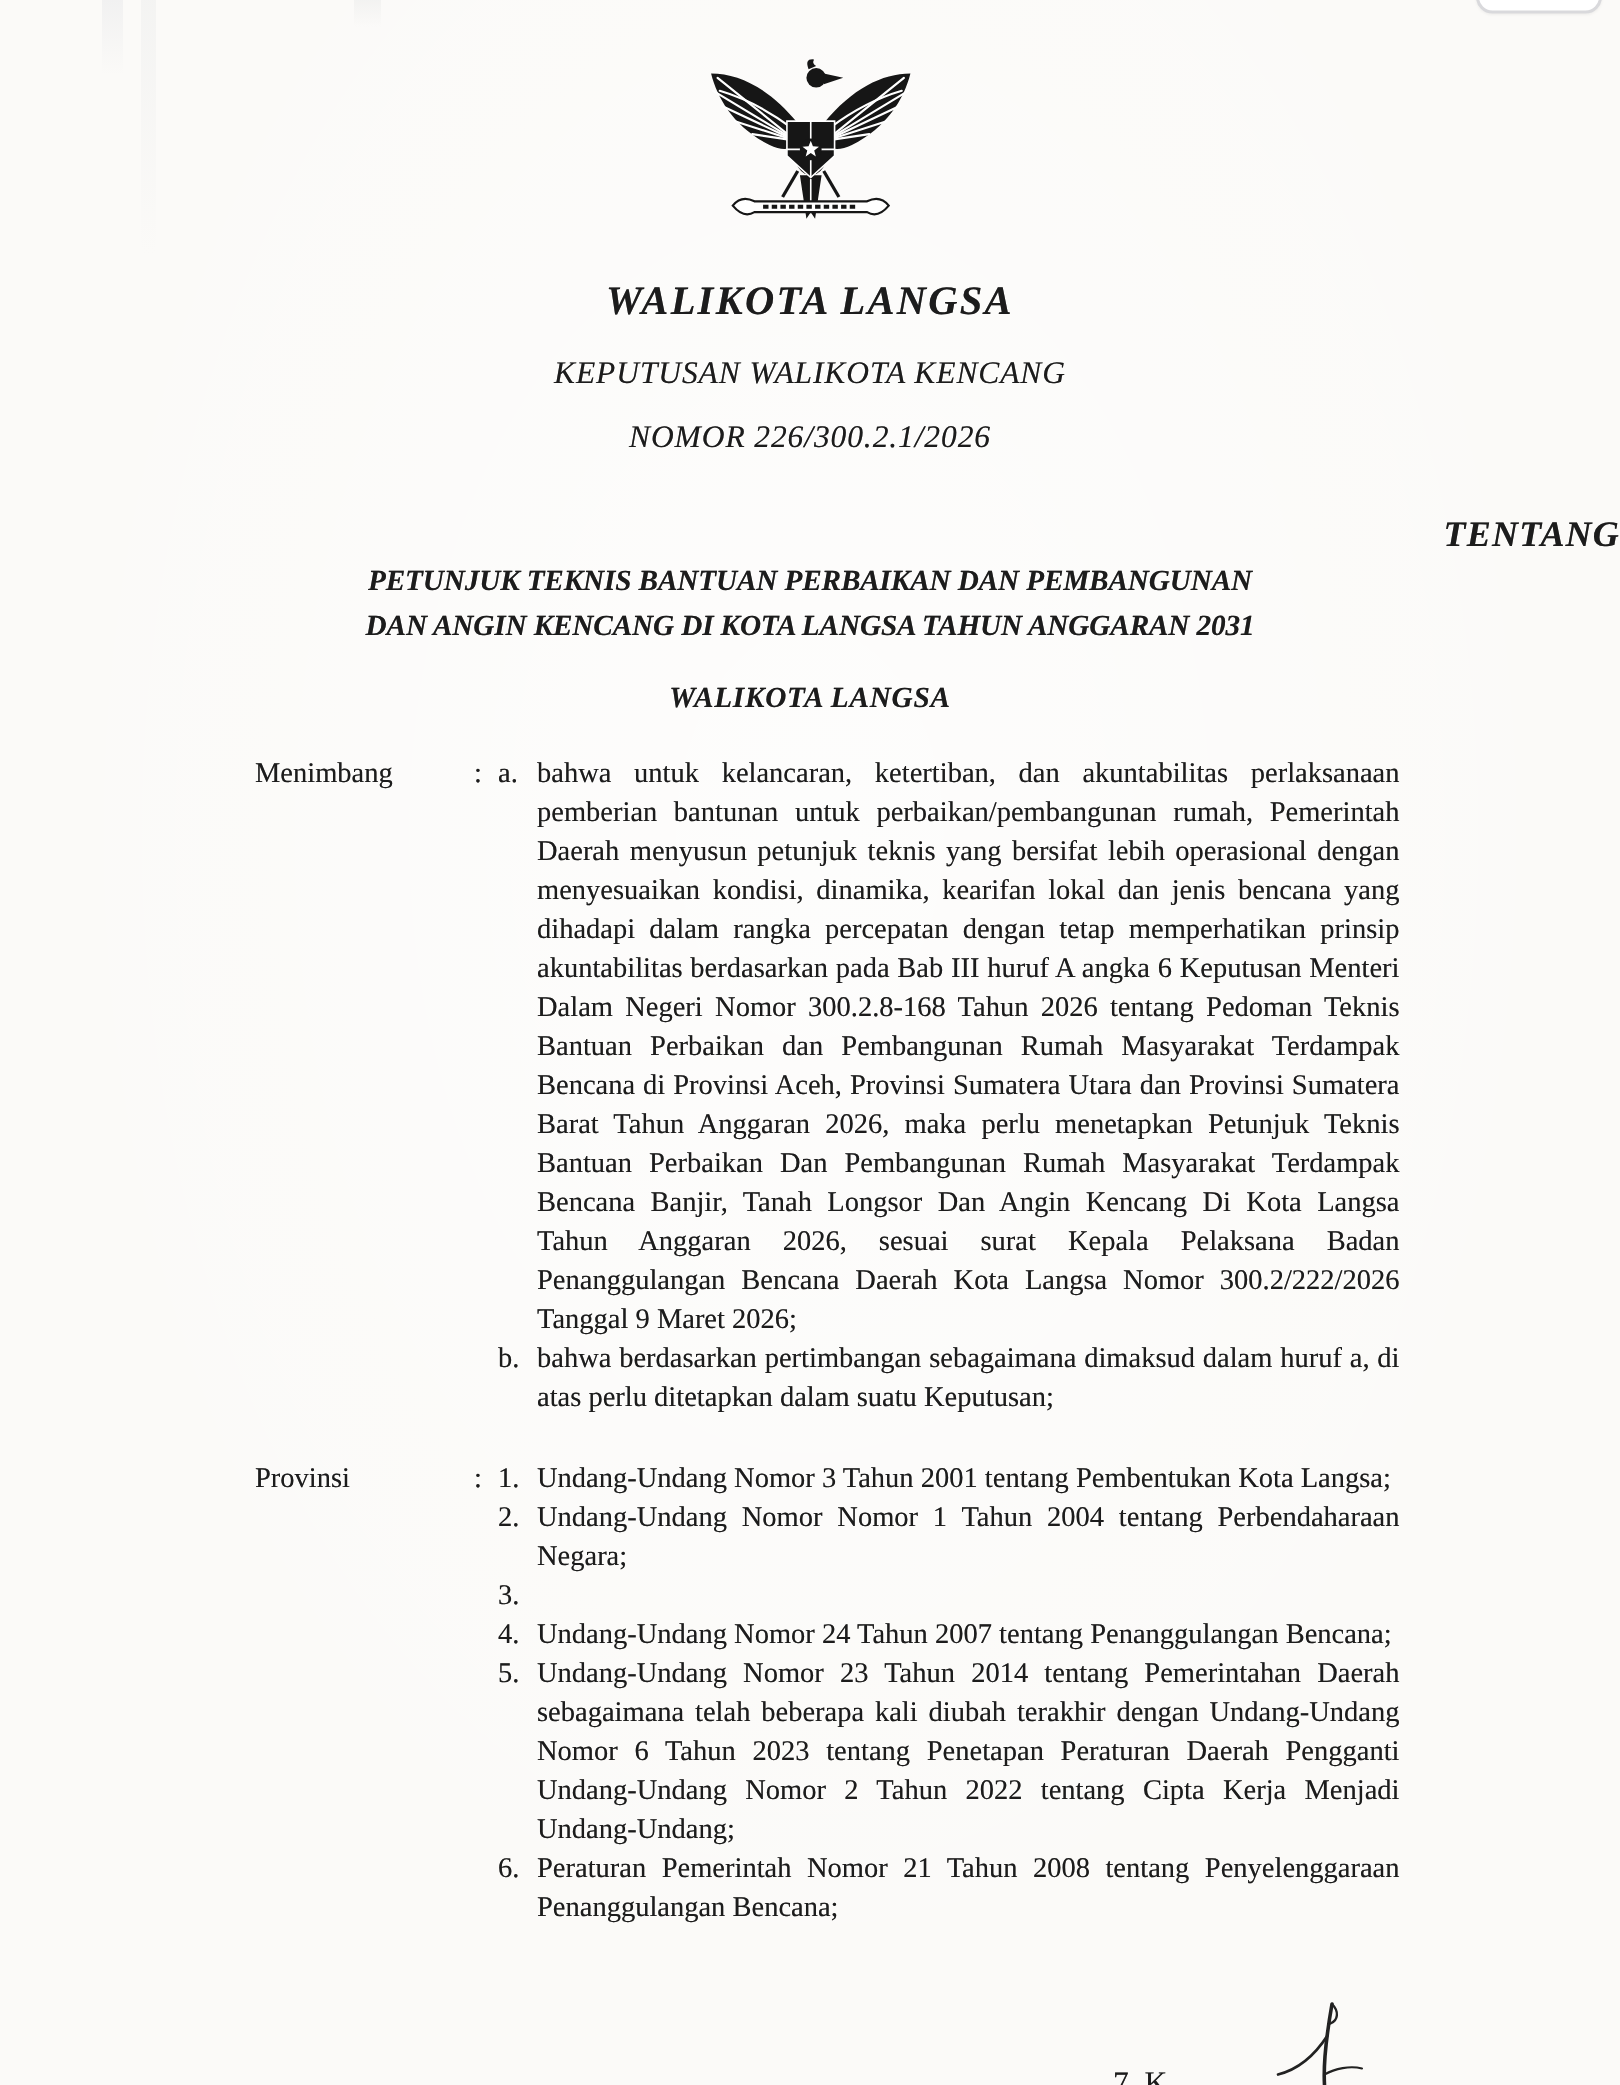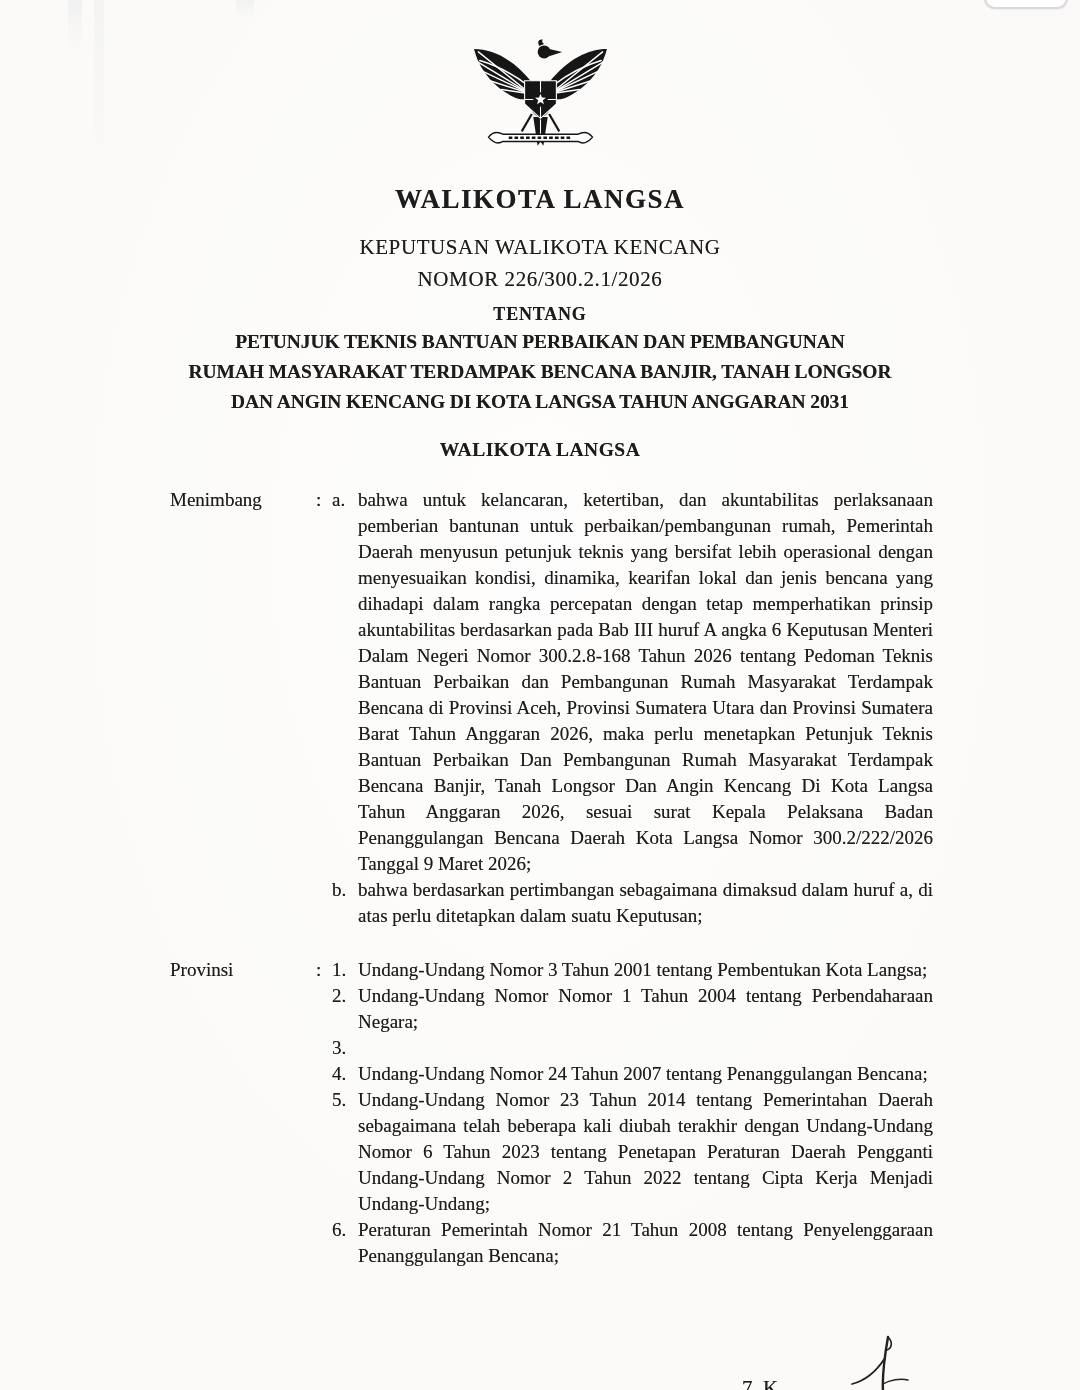--- a/index.html
+++ b/index.html
@@ -25,29 +25,29 @@
            background: linear-gradient(#efefee, rgba(239,239,238,0)); opacity:.7; }
   
   .ui-pill {
     position: absolute; top: -13px; left: 984px;
     width: 84px; height: 22px;
     background: #ffffff;
     border: 2px solid #d9d9dc;
     border-radius: 12px;
     box-shadow: 0 1px 2px rgba(0,0,0,.05);
   }
-  .header { text-align: center; padding-top: 36px; }
+  .header { text-align: center; padding-top: 36px; font-style: italic; }
   .emblem { display: inline-block; margin-bottom: 10px; }
   .org-title {
     font-size: 27px; font-weight: bold; letter-spacing: 1.5px;
     margin-top: 4px;
   }
   .doc-type { font-size: 21px; letter-spacing: .6px; margin-top: 20px; }
-  .doc-number { font-size: 21px; letter-spacing: .6px; margin-top: 7px; }
-  .about-label { font-size: 18px; font-weight: bold; letter-spacing: .8px; margin-top: 12px; }
+  .doc-number { font-size: 21px; letter-spacing: .6px; margin-top: 18px; }
+  .about-label { font-size: 24px; font-weight: bold; letter-spacing: .8px; margin-top: 40px; text-align: right; }
   .subject { font-size: 19.5px; font-weight: bold; line-height: 30px; margin-top: 2px; letter-spacing: -0.1px; }
   .issuer { font-size: 19.5px; font-weight: bold; letter-spacing: .5px; margin-top: 22px; }
 
   .clauses { width: 763px; margin: 26px 0 0 170px; font-size: 19px; line-height: 26px; }
   .section-legal { margin-top: 28px; }
   .row { display: grid; grid-template-columns: 146px 16px 26px 1fr; align-items: start; }
   .cell.label  { white-space: nowrap; }
   .cell.text   { text-align: justify; text-justify: inter-word; }
 
   .bottom-fragment {
@@ -113,21 +113,20 @@
       <path d="M28 140 Q36 130 48 136 L152 136 Q164 130 172 140 Q162 152 152 146 L48 146 Q38 152 28 140 Z" fill="#ffffff" stroke="#161616" stroke-width="2"></path>
       <path d="M56 141 H144" stroke="#161616" stroke-width="3.5" stroke-dasharray="5 3" fill="none"></path>
     </svg>
   </span>
   <div class="org-title">WALIKOTA LANGSA</div>
   <div class="doc-type">KEPUTUSAN WALIKOTA KENCANG</div>
   <div class="doc-number">NOMOR 226/300.2.1/2026</div>
   <div class="about-label">TENTANG</div>
   <div class="subject">
     <div>PETUNJUK TEKNIS BANTUAN PERBAIKAN DAN PEMBANGUNAN</div>
-    <div>RUMAH MASYARAKAT TERDAMPAK BENCANA BANJIR, TANAH LONGSOR</div>
     <div>DAN ANGIN KENCANG DI KOTA LANGSA TAHUN ANGGARAN 2031</div>
   </div>
   <div class="issuer">WALIKOTA LANGSA</div>
 </div>
 
 <div class="clauses">
   <div class="section">
     <div class="row">
       <div class="cell label">Menimbang</div>
       <div class="cell colon">:</div>

